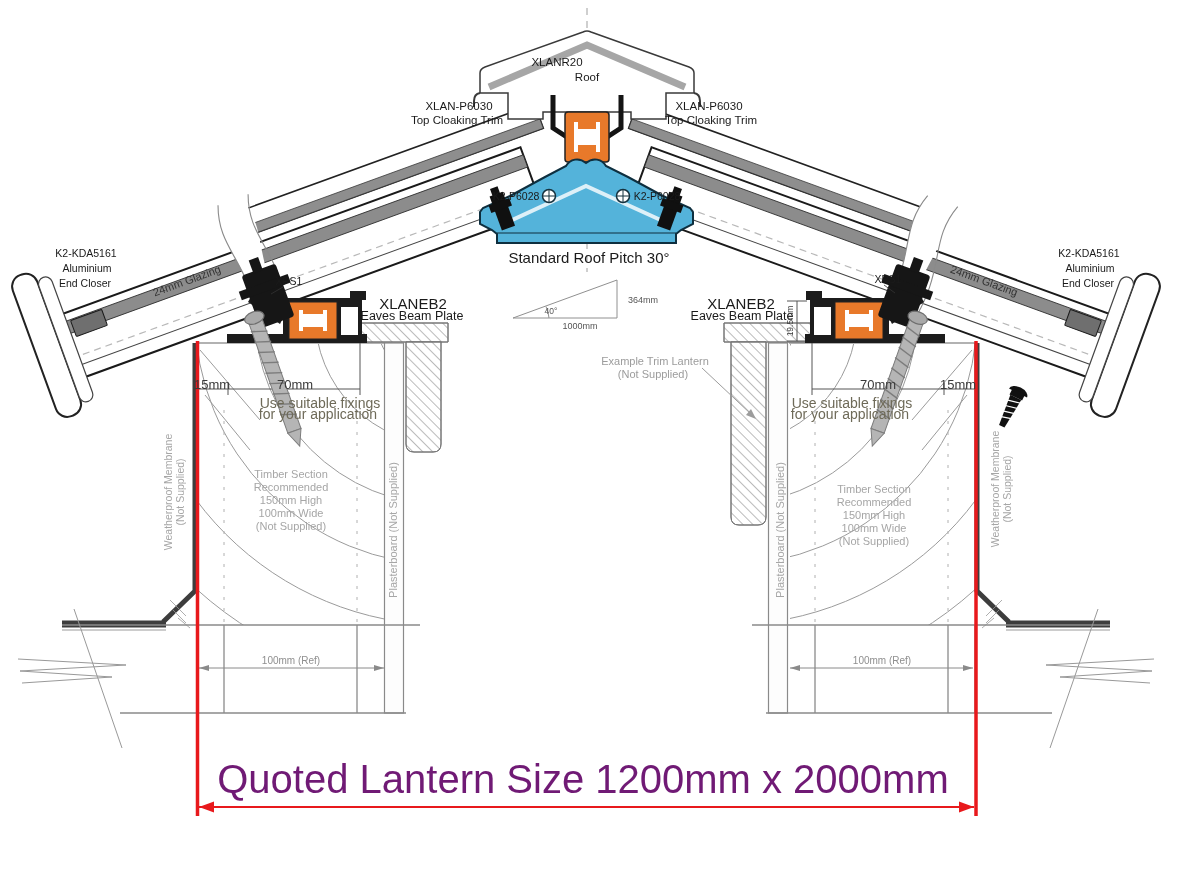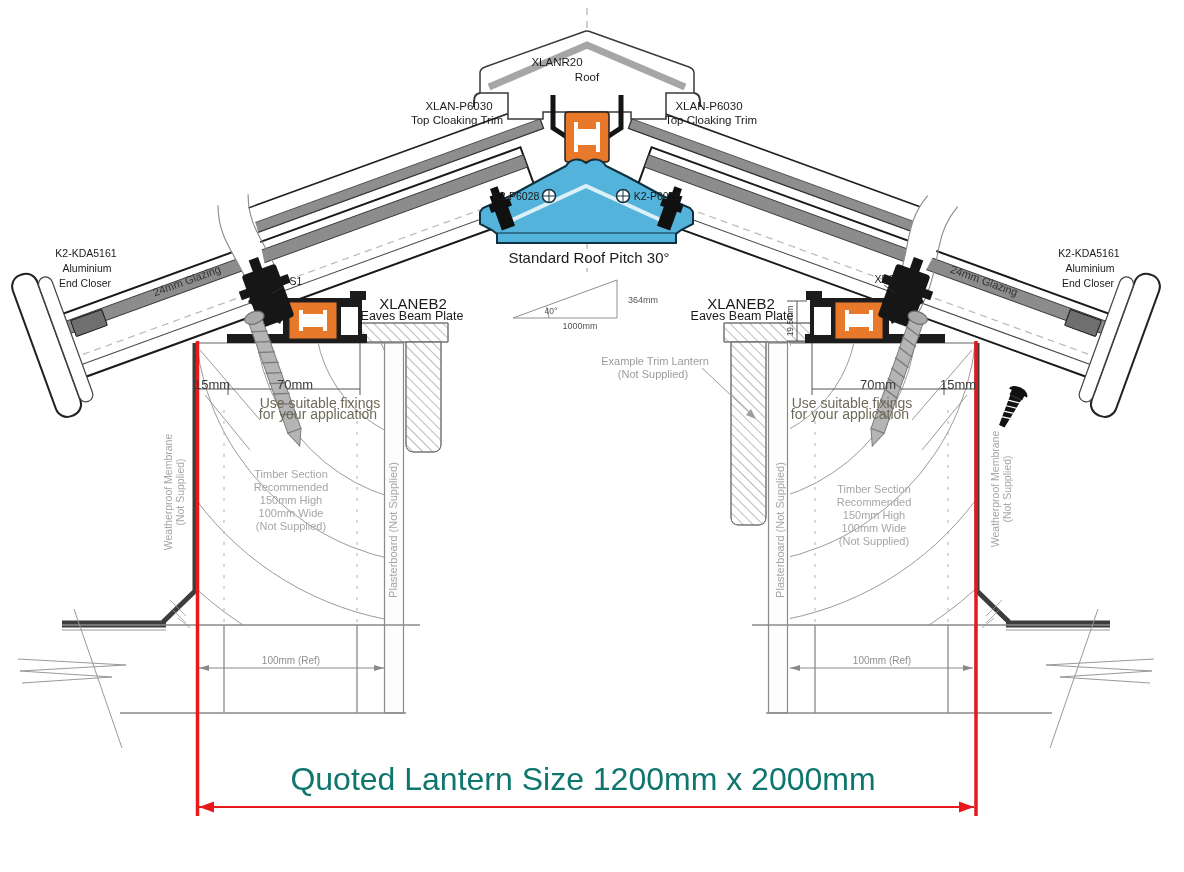--- a/index.html
+++ b/index.html
@@ -7,21 +7,21 @@
         font-family:"Liberation Sans",sans-serif;}
   #draw{position:absolute;left:0;top:0;z-index:1;}
   .lbl{position:absolute;z-index:2;white-space:nowrap;text-align:center;
        transform:translate(-50%,-50%);color:#1a1a1a;line-height:1;}
   .rotL{transform:translate(-50%,-50%) rotate(-20deg);}
   .rotR{transform:translate(-50%,-50%) rotate(20deg);}
   .rotV{transform:translate(-50%,-50%) rotate(-90deg);}
   .gray{color:#a6a6a6;}
   .dim{color:#3a3a3a;font-size:13px;}
   .note{color:#6e6a58;font-size:14px;}
-  .red-big{color:#0f766e;font-size:32px;letter-spacing:0px;}
+  .red-big{color:#701a75;font-size:40px;letter-spacing:0px;}
 </style>
 </head>
 <body>
 
 <div id="page">
 
 <svg id="draw" width="1184" height="872" viewBox="0 0 1184 872">
   <defs>
     <pattern id="hatch" patternUnits="userSpaceOnUse" width="7" height="7" patternTransform="rotate(-45)">
       <line x1="0" y1="0" x2="0" y2="7" stroke="#777" stroke-width="1"></line>

